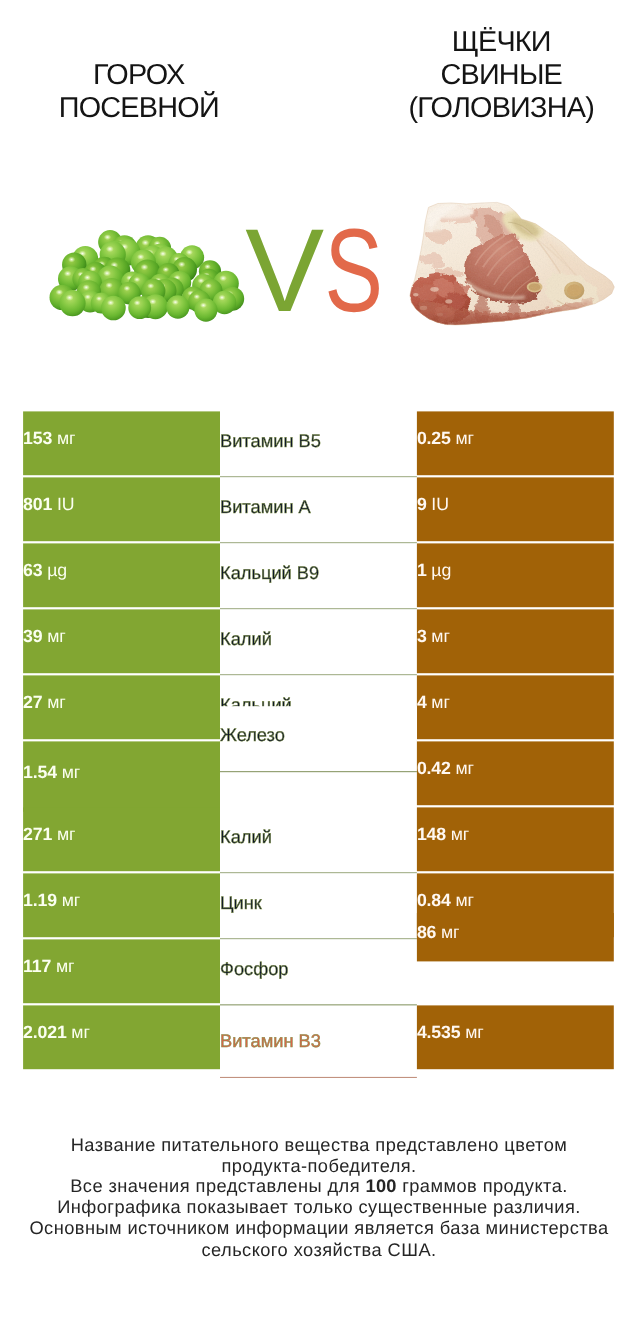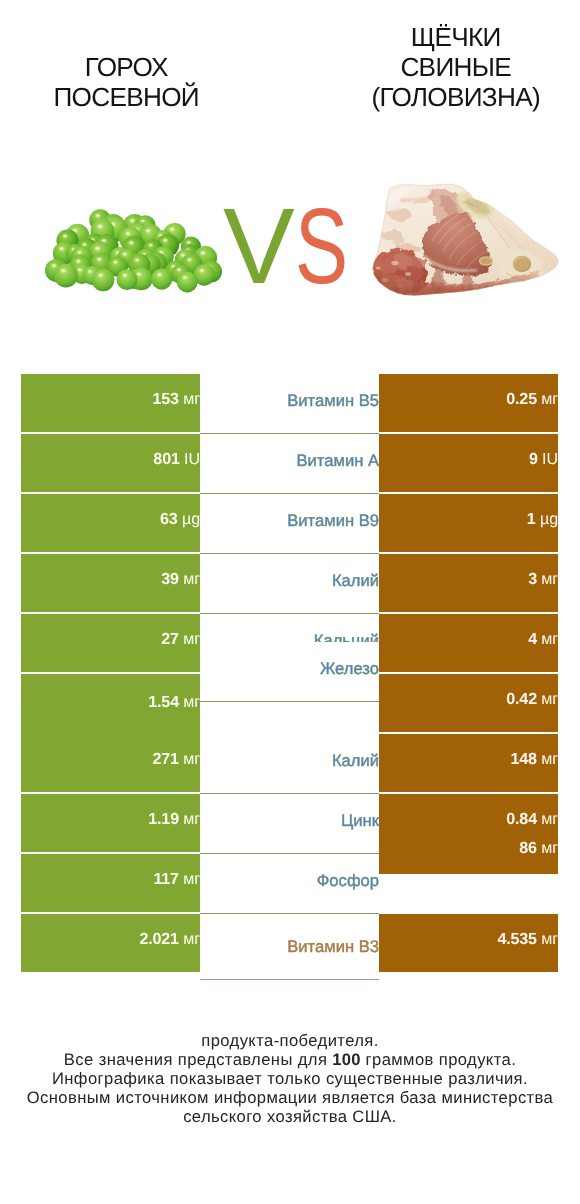--- a/index.html
+++ b/index.html
@@ -20,30 +20,30 @@
   .vs{position:absolute;left:223px;top:189px;width:170px;height:115px;
       font-size:107.5px;line-height:115px;font-weight:400;letter-spacing:0px;
       text-align:left;white-space:nowrap;}
   .vs .v{color:#7ba533;display:inline-block;}
   .vs .s{color:#e2694a;display:inline-block;transform:scaleX(0.74);
          transform-origin:left center;margin-left:0px;}
 
   
   .tbl{position:absolute;left:0;top:0;width:580px;}
   .cellL,.cellM,.cellR{position:absolute;box-sizing:border-box;
-       display:flex;align-items:center;justify-content:flex-end;}
+       display:flex;align-items:center;justify-content:flex-start;}
   .cellL>span,.cellR>span{position:relative;top:-3.5px;}
   .cellM>span{position:relative;top:-2.8px;}
   .cellL{left:21px;width:179px;background:#82a632;}
   .cellM{left:200px;width:179px;background:#ffffff;}
   .cellR{left:379px;width:179px;background:#a16207;}
   .val{white-space:nowrap;font-size:16.1px;font-weight:700;color:#fbfff0;letter-spacing:-0.15px;}
   .cellR .val{color:#fff8f2;}
   .val .u{font-weight:400;font-size:16.1px;letter-spacing:-0.1px;}
-  .lbl{font-size:16.6px;font-weight:400;letter-spacing:0px;color:#3b82f6;
+  .lbl{font-size:16.6px;font-weight:400;letter-spacing:0px;color:#0f172a;
        -webkit-text-stroke:0.45px #7d9044;}
   .lbl.alt{color:#d9664a;}
 
   
   .footer{position:absolute;left:0;top:1030.5px;width:580px;text-align:center;
           font-size:16.6px;line-height:19.2px;color:#252525;font-weight:400;
           letter-spacing:0.4px;}
   .footer b{font-weight:700;letter-spacing:0.2px;}
 
 </style>
@@ -398,21 +398,21 @@
       <div class="cellM" style="top:434.4px;height:59.6px;border-bottom:1.2px solid #8b9a68">
         <span class="lbl">Витамин A</span>
       </div>
       <div class="cellR" style="top:434.4px;height:58px">
         <span class="val">9&nbsp;<span class="u">IU</span></span>
       </div>
       <div class="cellL" style="top:494.4px;height:58px">
         <span class="val">63&nbsp;<span class="u">µg</span></span>
       </div>
       <div class="cellM" style="top:494.4px;height:59.6px;border-bottom:1.2px solid #8b9a68">
-        <span class="lbl">Витамин B9</span>
+        <span class="lbl">Кальций B9</span>
       </div>
       <div class="cellR" style="top:494.4px;height:58px">
         <span class="val">1&nbsp;<span class="u">µg</span></span>
       </div>
       <div class="cellL" style="top:554.4px;height:58px">
         <span class="val">39&nbsp;<span class="u">мг</span></span>
       </div>
       <div class="cellM" style="top:554.4px;height:59.6px;border-bottom:1.2px solid #8b9a68">
         <span class="lbl">Калий</span>
       </div>
@@ -469,19 +469,20 @@
       </div>
       <div class="cellM" style="top:920px;height:59.6px;border-bottom:1.2px solid #c29280">
         <span class="lbl alt">Витамин B3</span>
       </div>
       <div class="cellR" style="top:914.4px;height:58px">
         <span class="val">4.535&nbsp;<span class="u">мг</span></span>
       </div>
     </div>
 
   <div class="footer" id="footer">
+      <div>Название питательного вещества представлено цветом</div>
       <div>продукта-победителя.</div>
       <div>Все значения представлены для <b>100</b> граммов продукта.</div>
       <div>Инфографика показывает только существенные различия.</div>
       <div>Основным источником информации является база министерства</div>
       <div>сельского хозяйства США.</div>
     </div>
 </div>
 
 </body></html>

